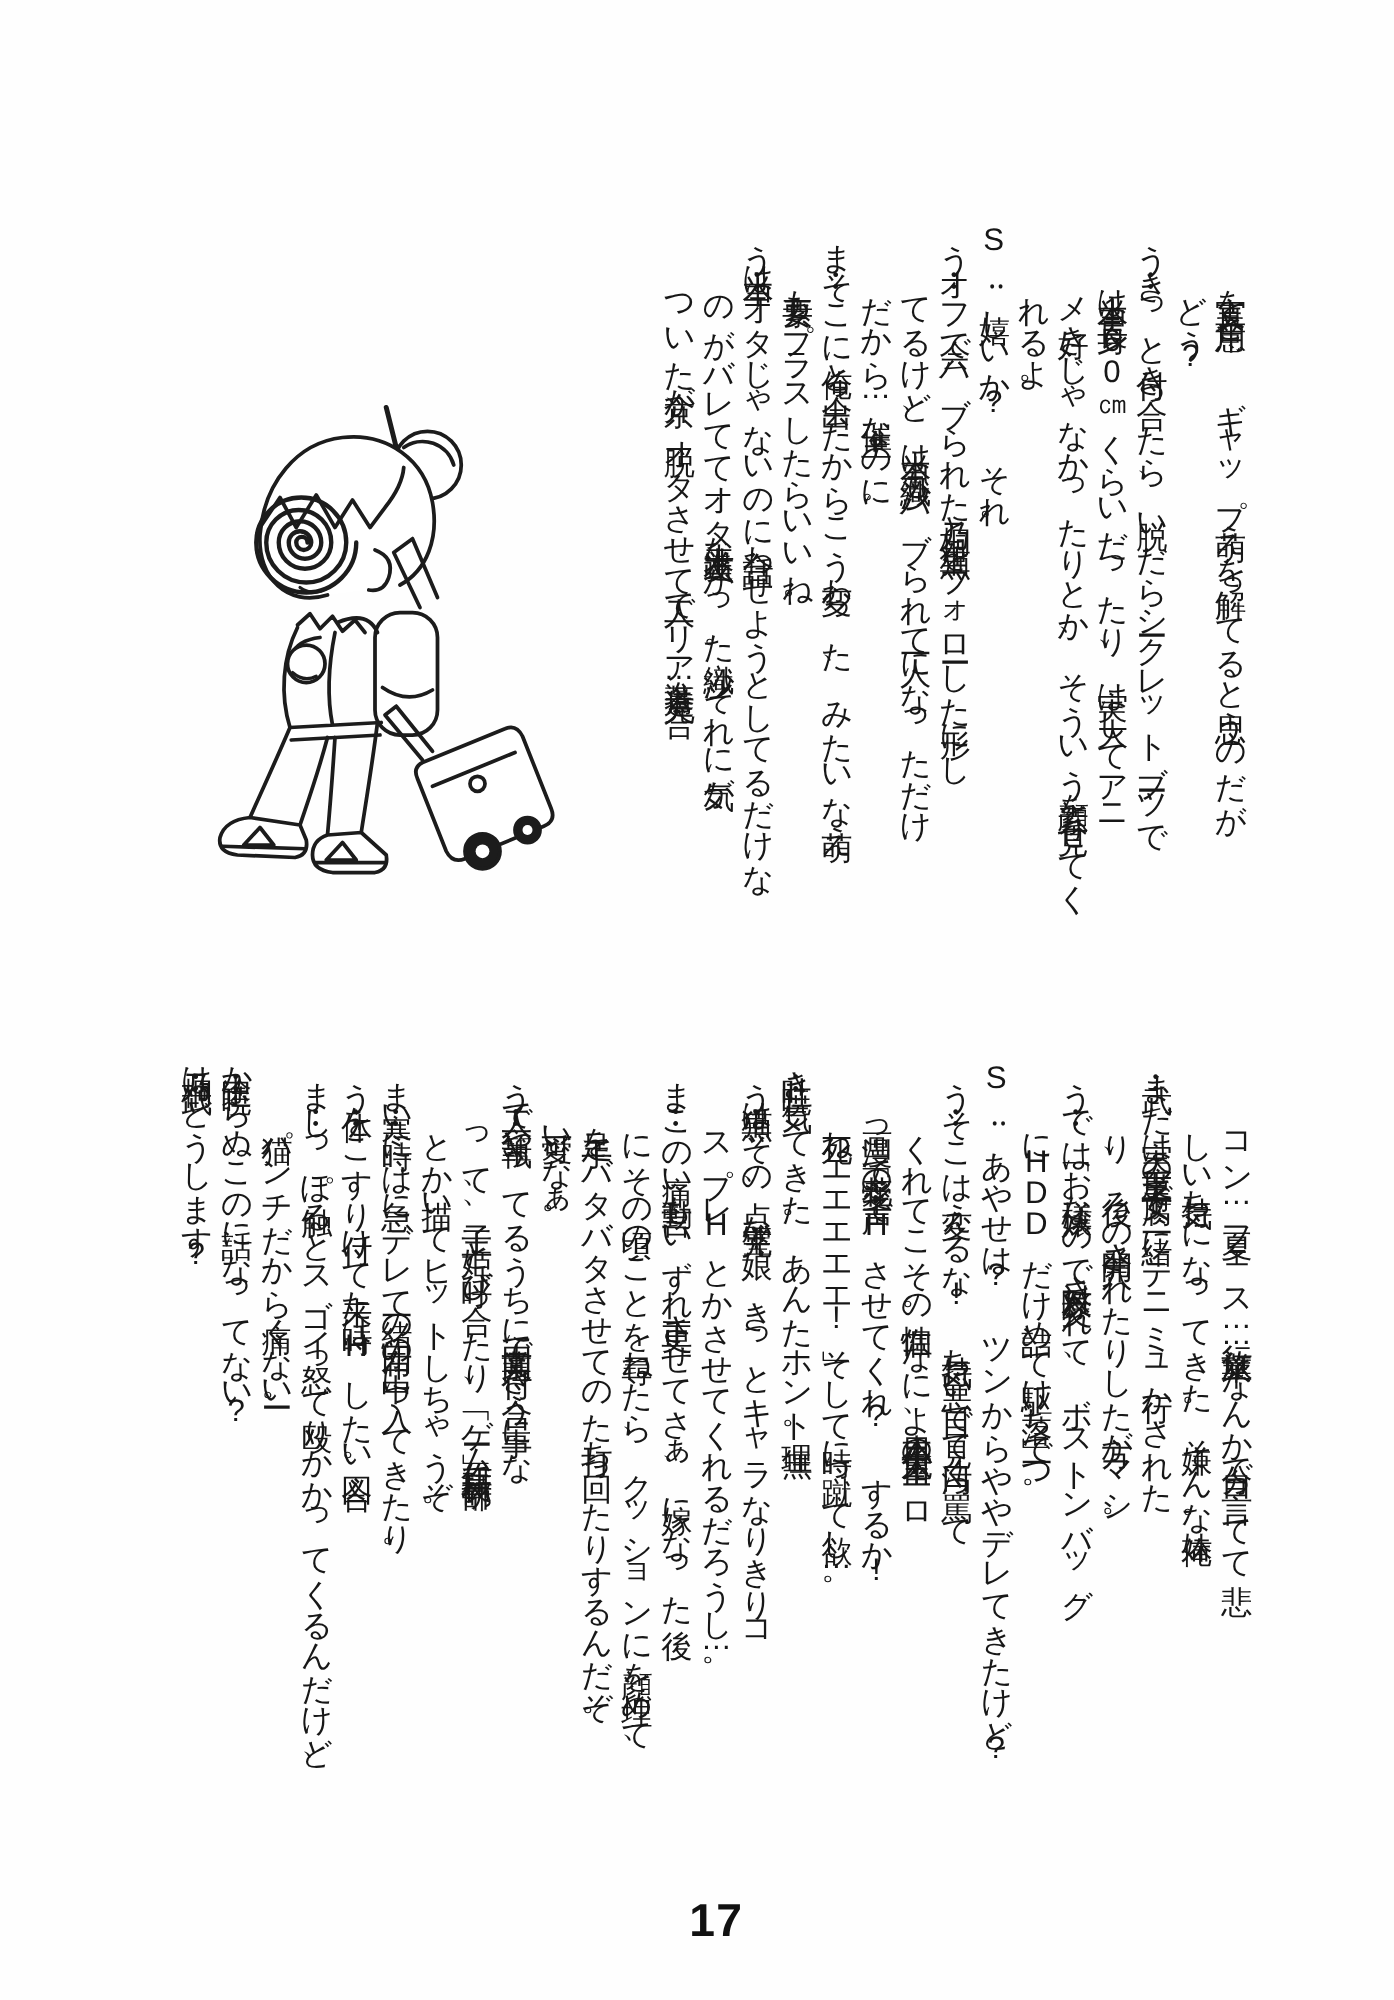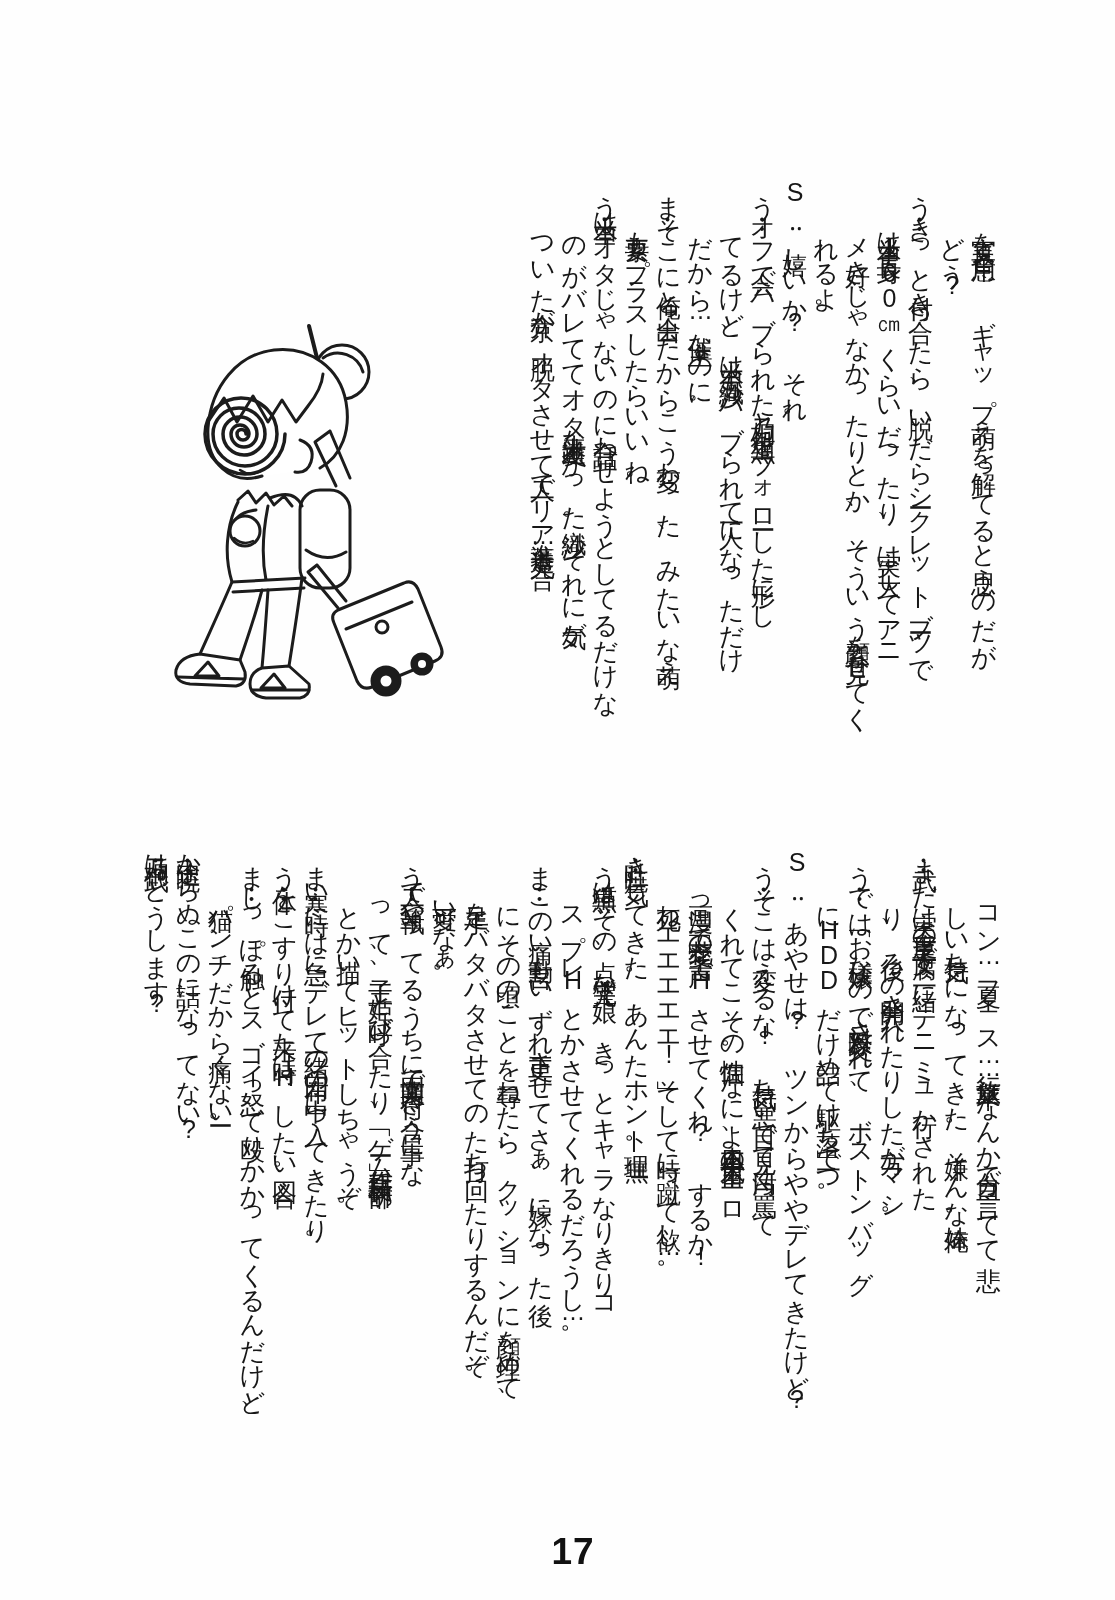--- a/index.html
+++ b/index.html
@@ -34,21 +34,20 @@
   .pageno {
     position: absolute;
     top: 1516px;
     left: 538px;
     width: 70px;
     text-align: center;
     font-size: 37px;
     font-weight: bold;
     color: #111;
     letter-spacing: 1px;
-    margin-top: 15px;
   }
 </style>
 </head>
 <body>
 
 <div class="page">
 
   <div id="topBlock" class="vblock">
 
   <p style="text-indent: 42px;">真実を用意と、　ギャップ萌えを解ってると思うのだが</p>

